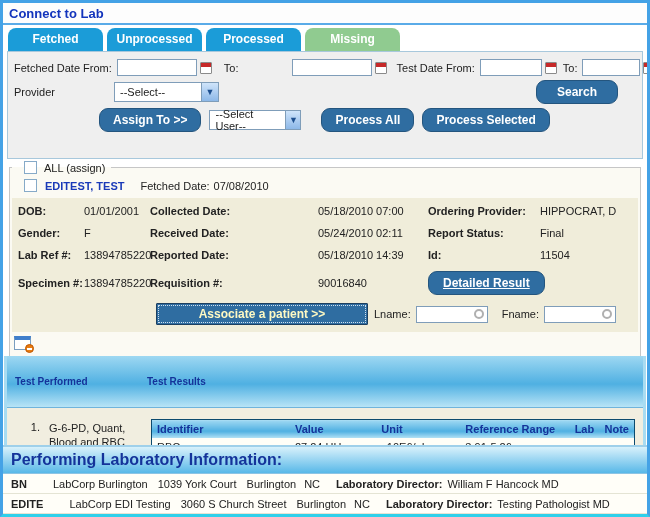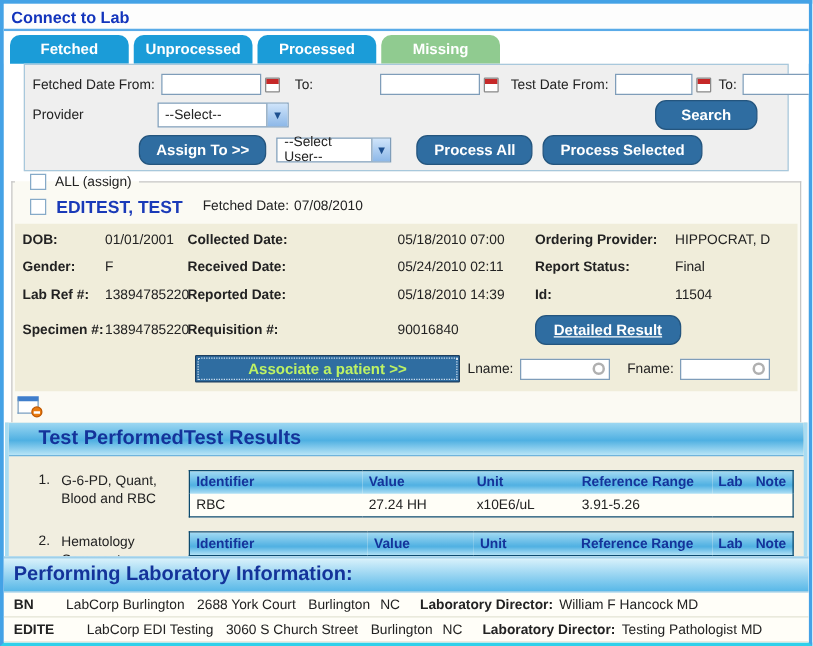--- a/index.html
+++ b/index.html
@@ -22,22 +22,22 @@
   
   .tabs-row { display:flex; gap:4px; padding:3px 0 0 5px; background:#fff; }
   .tab {
     width:95px; text-align:center; padding:4px 0 5px;
     color:#fff; font-weight:bold; font-size:12px;
     background:#1b9cd8; border-radius:8px 8px 0 0; cursor:pointer;
   }
   .tab.active { background:#90cb90; }
   
   .filter-panel {
-    margin:0 16px; border:1px solid #a8c8dc; background:#efefef;
-    padding:3px 6px 0;
+    margin:0 4px; border:1px solid #a8c8dc; background:#efefef;
+    padding:3px 6px 22px;
   }
   .frow { display:flex; align-items:center; margin:4px 0; }
   .flabel { margin-right:5px; white-space:nowrap; }
   .ti {
     height:17px; border:1px solid #7f9db9; background:#fff;
     width:80px; font-family:inherit; font-size:11px; padding:1px 3px;
   }
   .cal {
     width:12px; height:12px; border:1px solid #8a8a8a; border-radius:1px;
     background:linear-gradient(#c62828 0 4px, #fff 4px);
@@ -61,35 +61,35 @@
   }
   .row3 { margin-left:85px; gap:8px; display:flex; align-items:center; }
   
   .record-fieldset {
     margin:2px 6px 0; border:1px solid #c6c6c6; border-bottom:none;
     padding:0 2px 2px; background:#fbfaf3;
   }
   .legend-row { display:flex; align-items:center; gap:7px; padding:0 4px; margin-left:6px; }
   .cb { width:13px; height:13px; border:1px solid #86aac8; background:#fff; flex:0 0 auto; cursor:pointer; }
   .patient-row { display:flex; align-items:center; padding:5px 0 6px 12px; }
-  .patient-name { color:#1a3ab8; font-weight:bold; font-size:14px; margin-left:8px; }
+  .patient-name { color:#1a3ab8; font-weight:bold; font-size:11px; margin-left:8px; }
   .fetched-label { margin-left:16px; color:#222; }
   .fetched-val { margin-left:4px; color:#222; }
   .details { background:#f0edda; padding:7px 6px 4px; }
   .dgrid {
     display:grid;
     grid-template-columns:66px 66px 168px 110px 112px 1fr;
     row-gap:10px; align-items:center;
   }
   .dlabel { font-weight:bold; }
   .dval { }
   .dr-btn { grid-column:5 / 7; justify-self:start; padding:4px 14px;text-decoration:underline; }
   .assoc-row { display:flex; align-items:center; margin:8px 0 3px 138px; }
   .assoc-btn {
-    background:#2f6da1; color:#bef264; font-weight:bold; font-size:12px;
+    background:#2f6da1; color:#fef9c3; font-weight:bold; font-size:12px;
     border:1px solid #1d3f60; outline:1px dotted #cfe0ef; outline-offset:-3px;
     width:212px; text-align:center; padding:3px 0; cursor:pointer; border-radius:1px;
   }
   .input-wrap { position:relative; margin-right:8px; }
   .input-wrap .ti { width:72px; }
   .mag {
     position:absolute; right:4px; top:3px; width:10px; height:10px;
     border:2px solid #b0b0b0; border-radius:50%; background:transparent;
   }
   .assoc-row .flabel { margin-left:6px; }
@@ -102,23 +102,22 @@
   .report-icon .badge::after {
     content:""; position:absolute; left:1px; right:1px; top:3px; height:2px; background:#fff;
   }
   
   .results-panel {
     flex:1; margin:0 1px; border-left:3px solid #a8dcf2; border-right:3px solid #a8dcf2;
     background:#f1eee0; overflow:hidden;
   }
   .results-header {
     display:flex; background:linear-gradient(#9ed8f2,#4fb0e2 55%,#b8e4f6);
-    color:#14339a; font-weight:bold; padding:4px 8px; font-size:16px;
+    color:#14339a; font-weight:bold; padding:20px 8px; font-size:10px;
     border-bottom:1px solid #6fb4dc;
-    text-align:right;
   }
   .results-header .h1 { width:132px; }
   .test-item { display:flex; align-items:flex-start; margin:11px 8px 4px 18px; }
   .test-num { width:24px; text-align:right; padding-right:9px; padding-top:2px; }
   .test-name { width:94px; padding-top:2px; line-height:1.3; }
   .test-table { flex:1; margin-left:8px; }
   table { border-collapse:collapse; width:100%; border:1px solid #0c4a6e; background:#fffef7; }
   th {
     background:linear-gradient(#9ed8f2,#4fb0e2 60%,#b8e4f6);
     color:#14339a; text-align:left; font-size:11px; font-weight:bold;
@@ -309,21 +308,21 @@
       </div>
     </div>
 
   </div>
 
   <div class="lab-info">
     <div class="lab-header">Performing Laboratory Information:</div>
     <div class="lab-row">
       <span class="lab-code">BN</span>
       <span class="lab-name">LabCorp Burlington</span>
-      <span class="lab-addr">2688 York Court</span>
+      <span class="lab-addr">1039 York Court</span>
       <span class="lab-city">Burlington</span>
       <span class="lab-state">NC</span>
       <span class="lab-dirlabel">Laboratory Director:</span>
       <span class="lab-director">William F Hancock MD</span>
     </div>
     <div class="lab-row">
       <span class="lab-code">EDITE</span>
       <span class="lab-name">LabCorp EDI Testing</span>
       <span class="lab-addr">3060 S Church Street</span>
       <span class="lab-city">Burlington</span>

